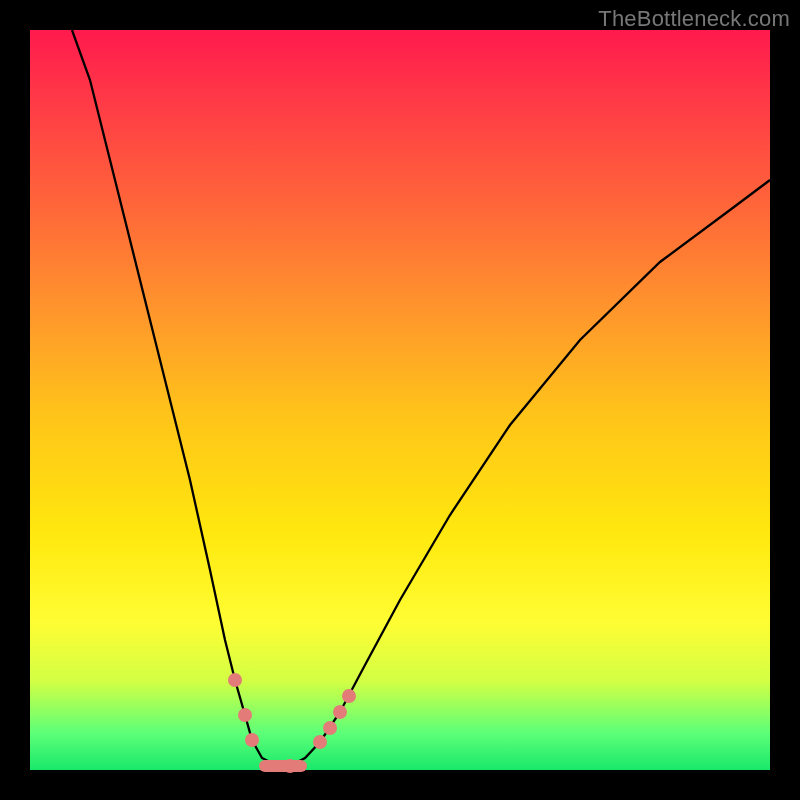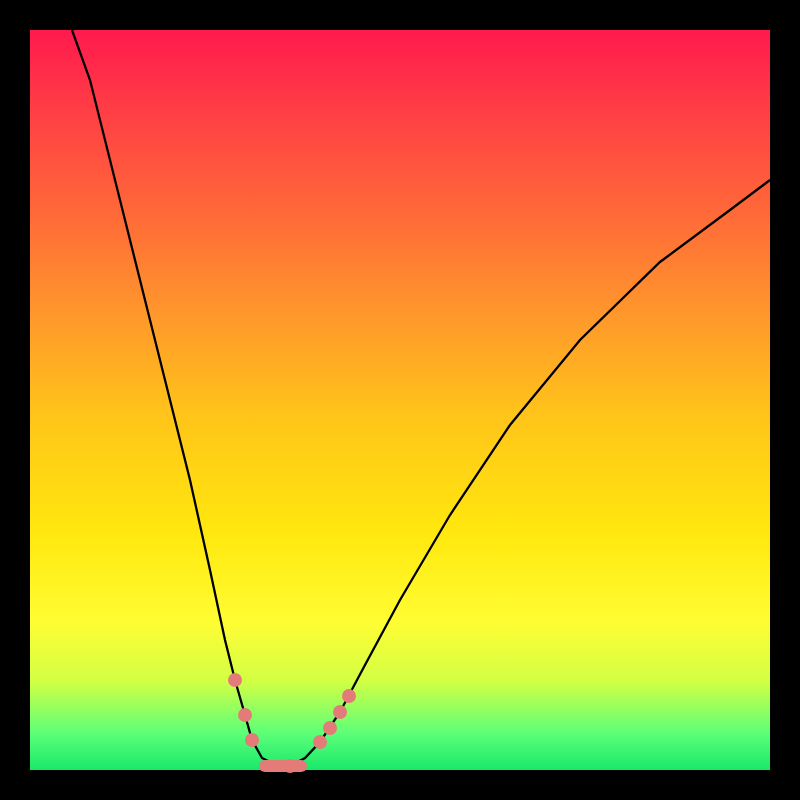--- a/index.html
+++ b/index.html
@@ -80,20 +80,21 @@
     border-radius: 6px;
     transform: translate(-50%, -50%);
     z-index: 12;
   }
 </style>
 </head>
 <body>
 
 <div class="stage">
 
+  <div class="attribution">TheBottleneck.com</div>
 
   <div class="border top"></div>
   <div class="border bottom"></div>
   <div class="border left"></div>
   <div class="border right"></div>
 
   <div class="frame"></div>
 
   <svg class="curve" viewBox="0 0 740 740" preserveAspectRatio="none">
     <path id="left-path" fill="none" stroke="#000" stroke-width="2.3" d="M42 0 L60 50 L80 130 L100 210 L120 290 L140 370 L160 450 L180 540 L195 610 L205 650 L215 685 L222 710 L232 728 L248 736"></path>

